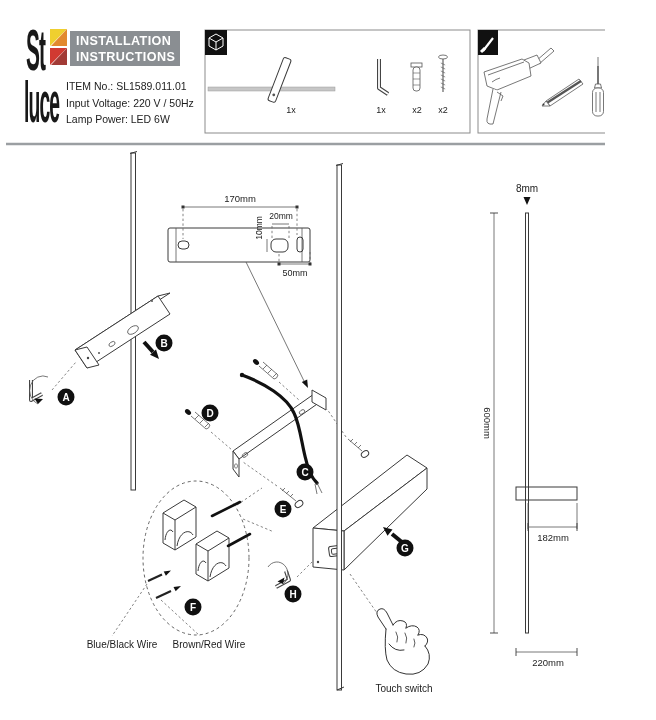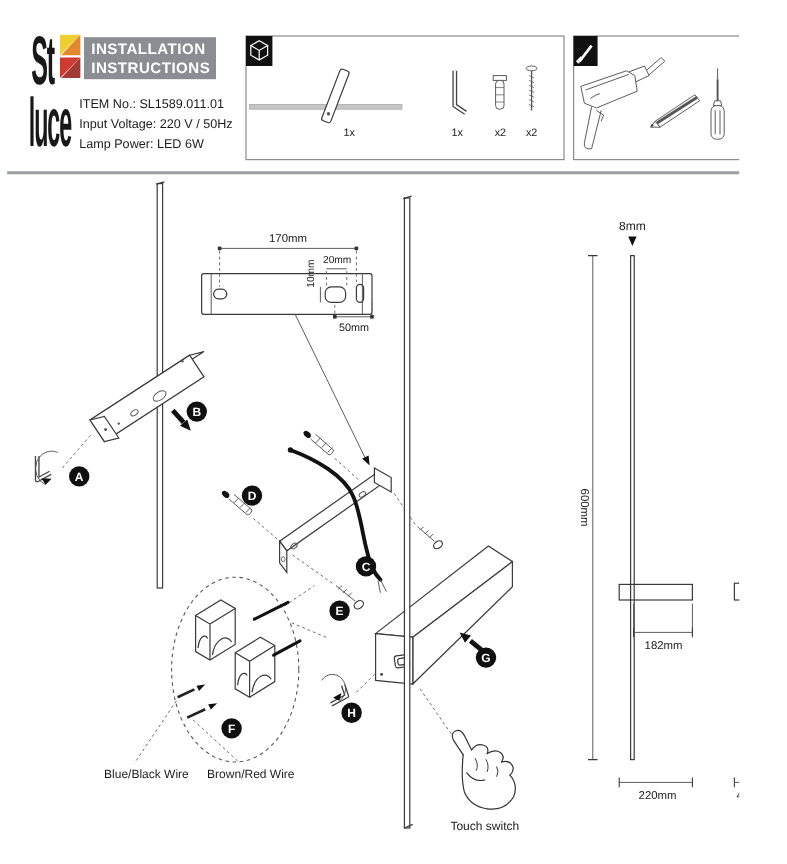--- a/index.html
+++ b/index.html
@@ -1,16 +1,16 @@
 <!DOCTYPE html>
 <html><head>
 <meta charset="utf-8">
 <style>
   html,body{margin:0;padding:0;background:#fff;}
-  .sheet{position:relative;width:605px;height:720px;background:#fff;overflow:hidden;padding-left:11px;}
+  .sheet{position:relative;width:605px;height:720px;background:#fff;overflow:hidden;}
   svg{font-family:"Liberation Sans","DejaVu Sans",sans-serif;position:absolute;top:0;left:0;}
   text{fill:#1c1c1c;}
   .ln{stroke:#3a3a3a;stroke-width:1;fill:none;}
   .lnf{stroke:#3a3a3a;stroke-width:1;fill:#fff;}
   .lngr{stroke:#8b8b8b;stroke-width:1;fill:none;}
   .thin{stroke:#555;stroke-width:.8;fill:none;}
   .dash{stroke:#666;stroke-width:.8;stroke-dasharray:2.4,2.4;fill:none;}
   .blk{fill:#111;}
   .wire{stroke:#111;stroke-width:3.2;fill:none;stroke-linecap:round;}
   .wire2{stroke:#111;stroke-width:2.6;fill:none;stroke-linecap:round;}

